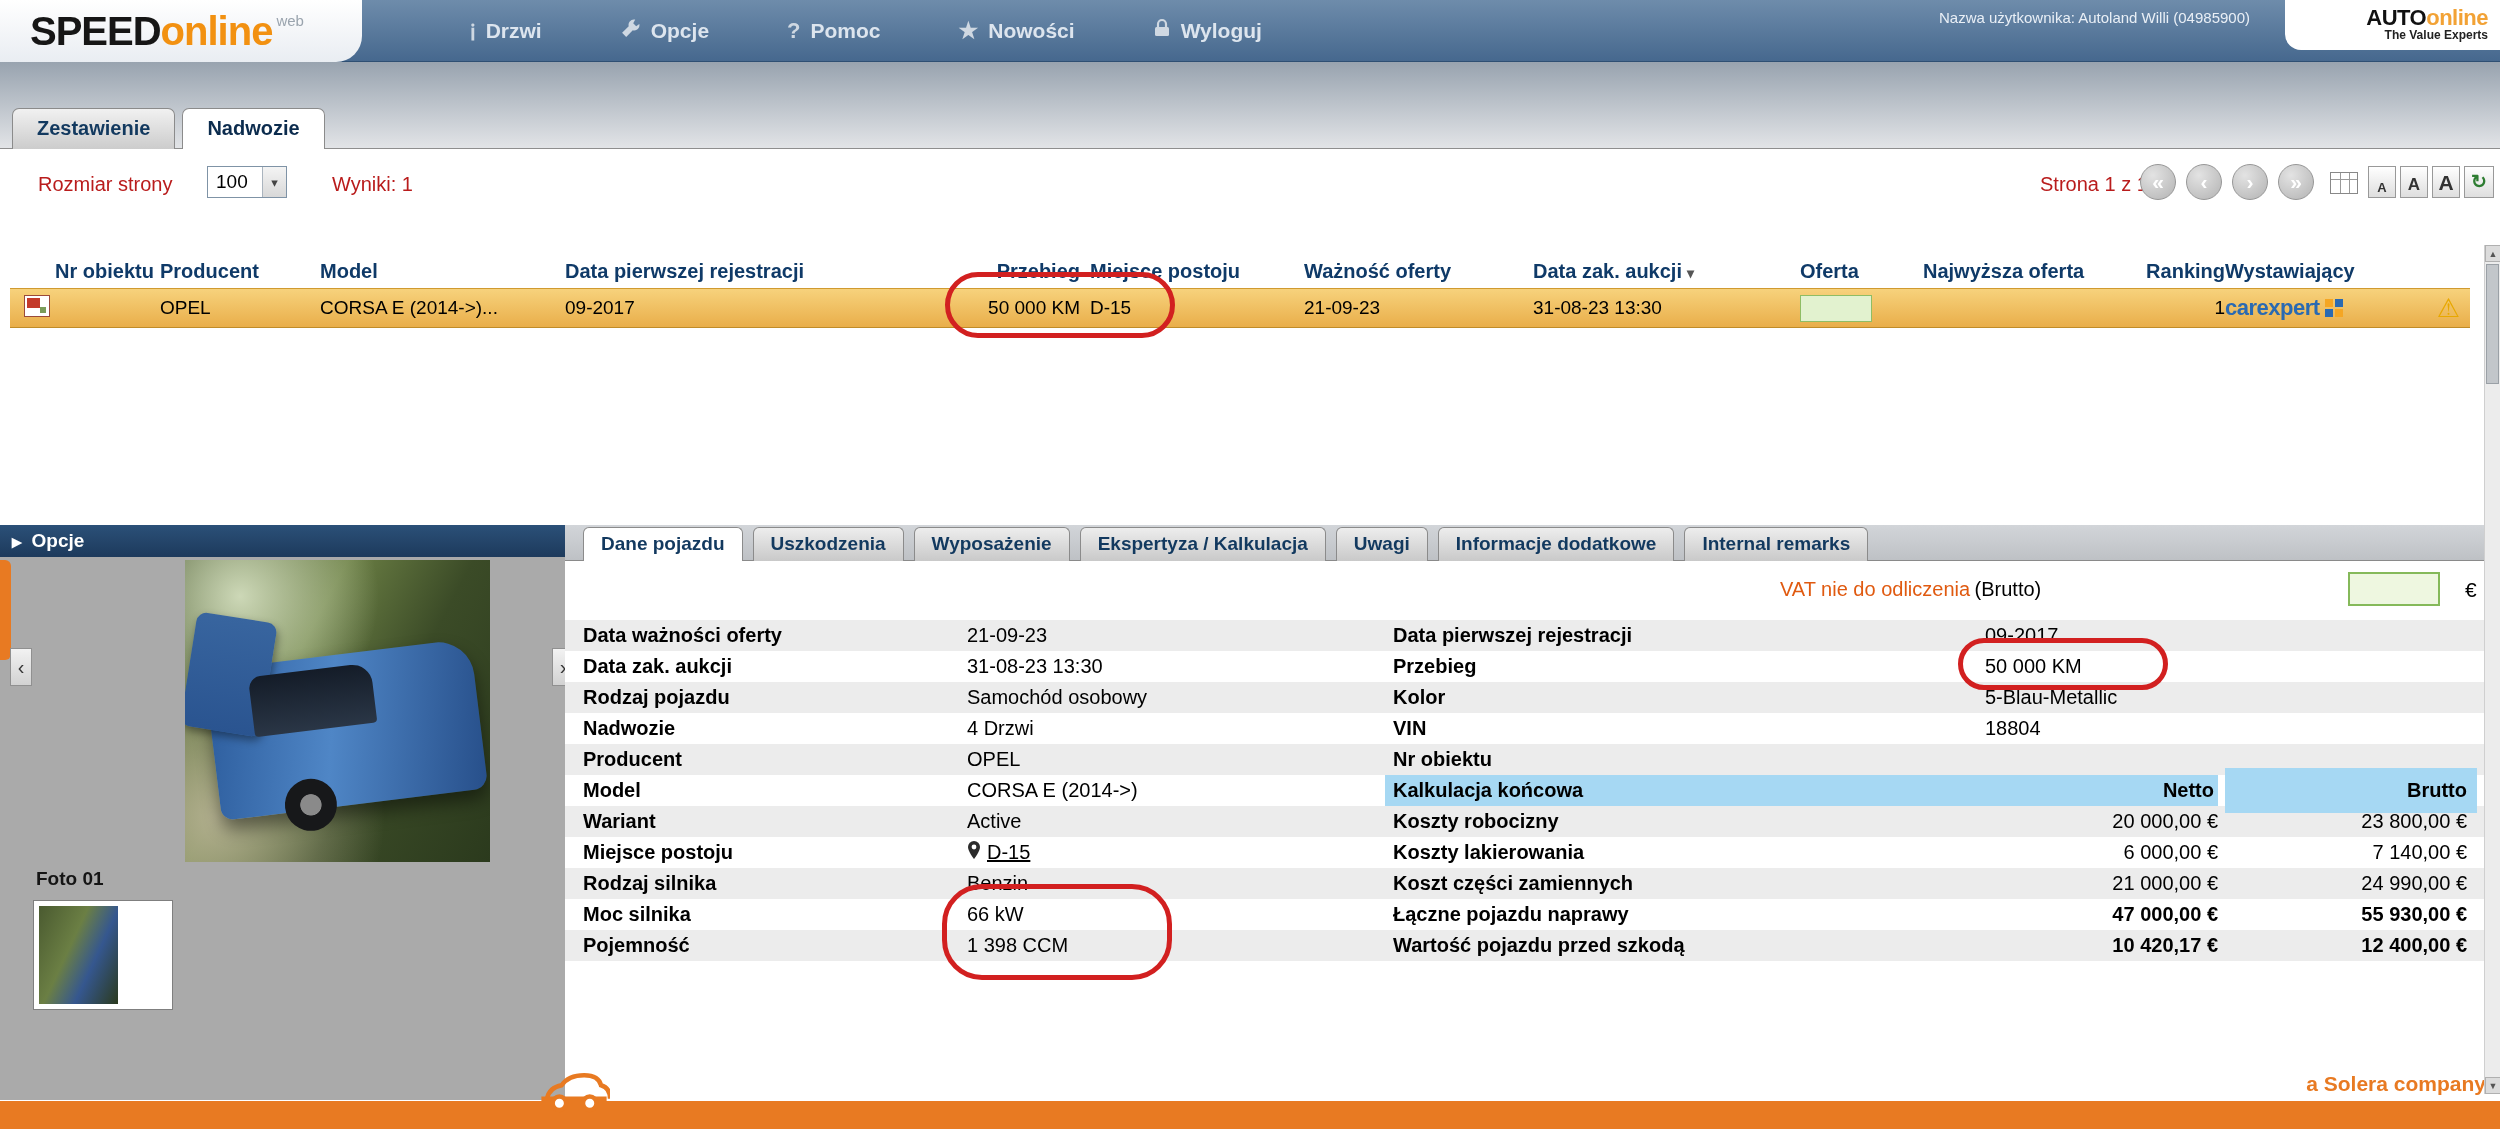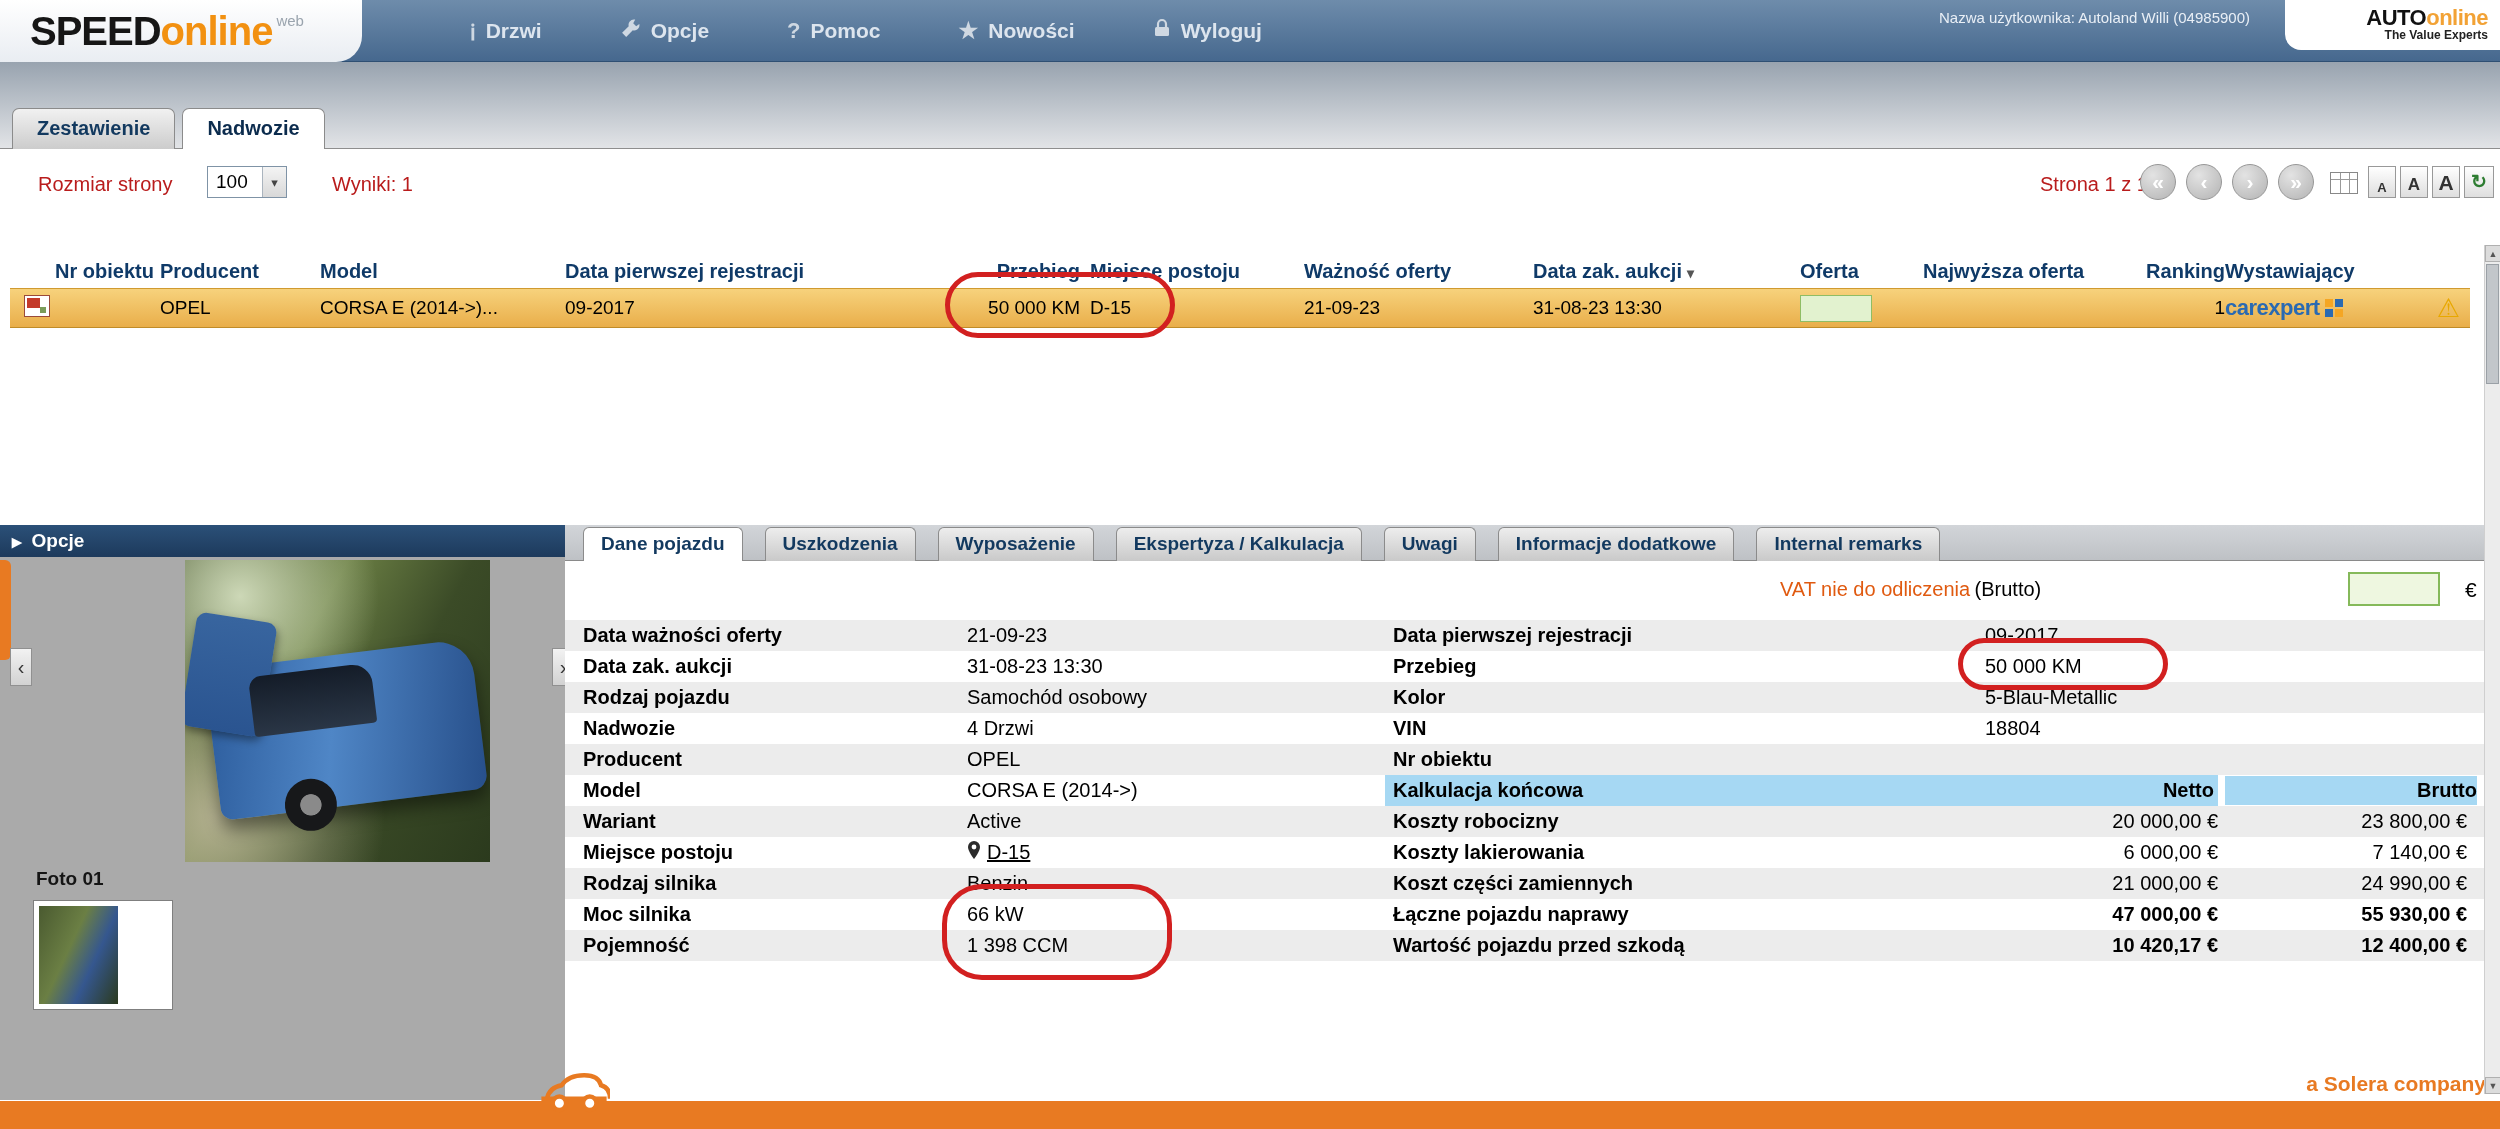--- a/index.html
+++ b/index.html
@@ -84,21 +84,21 @@
   .ce-squares i:nth-child(1){background:#f5a623;} .ce-squares i:nth-child(2){background:#2a6ab2;}
   .ce-squares i:nth-child(3){background:#2a6ab2;} .ce-squares i:nth-child(4){background:#f5a623;}
   .warn { font-size:26px; color:#e8a800; line-height:1; }
 
   
   .opcje-bar { left:0; top:525px; width:565px; height:32px;
     background:linear-gradient(#2b5078,#1d3a5c); color:#fff; font-size:19px; font-weight:bold;
     display:flex; align-items:center; gap:10px; padding-left:12px; }
   .lower-band { left:565px; top:525px; width:1920px; height:36px;
     background:linear-gradient(#d2d5d9,#bec1c5); border-bottom:1px solid #8a8a8a; }
-  .detail-tabs { position:absolute; left:18px; bottom:-1px; display:flex; gap:22px; }
+  .detail-tabs { position:absolute; left:18px; bottom:-1px; display:flex; gap:10px; }
   .dtab { padding:5px 17px; font-size:19px; font-weight:bold; color:#12395f;
     background:linear-gradient(#ededed,#c9c9c9); border:1px solid #8b8b8b; border-bottom:none;
     border-radius:6px 6px 0 0; cursor:pointer; white-space:nowrap; }
   .dtab.active { background:#fff; padding-bottom:6px; }
   .left-panel { left:0; top:557px; width:565px; height:543px; background:#aaaaaa; }
   .orange-handle { left:0; top:560px; width:11px; height:100px; background:#e87a22;
     border-radius:0 6px 6px 0; cursor:pointer; }
   .collapse-btn { width:22px; height:38px; background:linear-gradient(#f2f2f2,#d2d2d2);
     border:1px solid #909090; color:#333; font-size:20px; display:flex; align-items:center;
     justify-content:center; cursor:pointer; }
@@ -137,22 +137,22 @@
   .g { background:#ececec; }
   .dl-label { width:402px; padding-left:18px; font-weight:bold; }
   .dl-val { flex:1; }
   .dr-label { width:600px; padding-left:8px; font-weight:bold; }
   .dr-val { flex:1; }
   .loc-link { text-decoration:underline; cursor:pointer; display:inline-flex; align-items:center; gap:6px; }
   .kalk-head-cell1 { width:833px; height:31px; background:#a6d8f3; display:flex;
     align-items:center; font-weight:bold; }
   .kalk-head-title { padding-left:8px; flex:1; }
   .kalk-head-netto { text-align:right; padding-right:4px; }
-  .kalk-head-cell2 { width:252px; height:29px; background:#a6d8f3; margin-left:7px;
-    display:flex; align-items:center; justify-content:flex-end; padding-right:0; font-weight:bold; }
+  .kalk-head-cell2 { width:252px; height:45px; background:#a6d8f3; margin-left:7px;
+    display:flex; align-items:center; justify-content:flex-end; padding-right:10px; font-weight:bold; }
   .kalk-label { width:600px; padding-left:8px; font-weight:bold; }
   .kalk-netto { width:233px; text-align:right; }
   .kalk-brutto { width:252px; text-align:right; padding-right:10px; margin-left:7px; }
   .bold { font-weight:bold; }
 
   
   .annot { border:5px solid #d22020; pointer-events:none; z-index:50; }
 
   
   .footer-bar { left:0; top:1101px; width:2500px; height:28px; background:#e87a22; z-index:5; }

